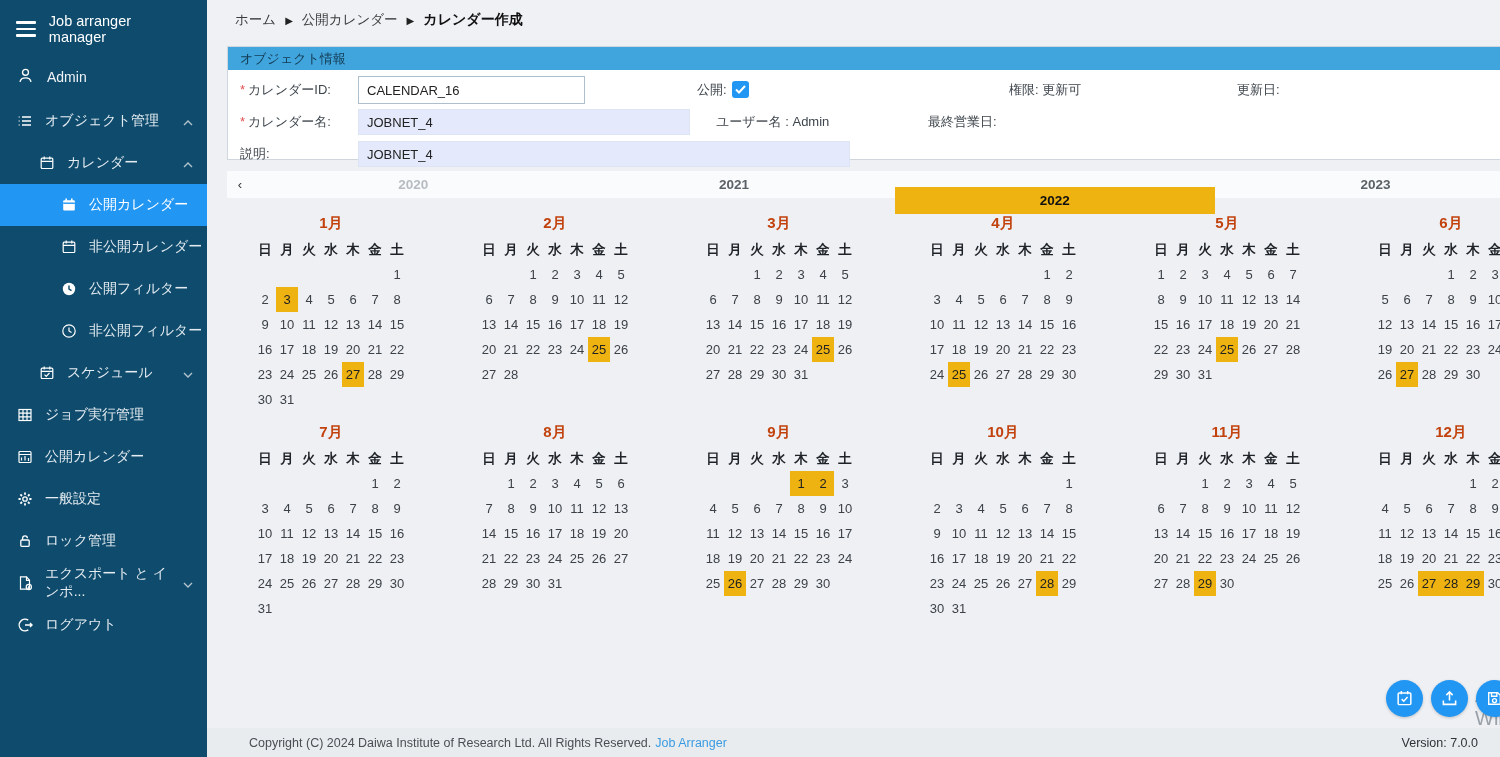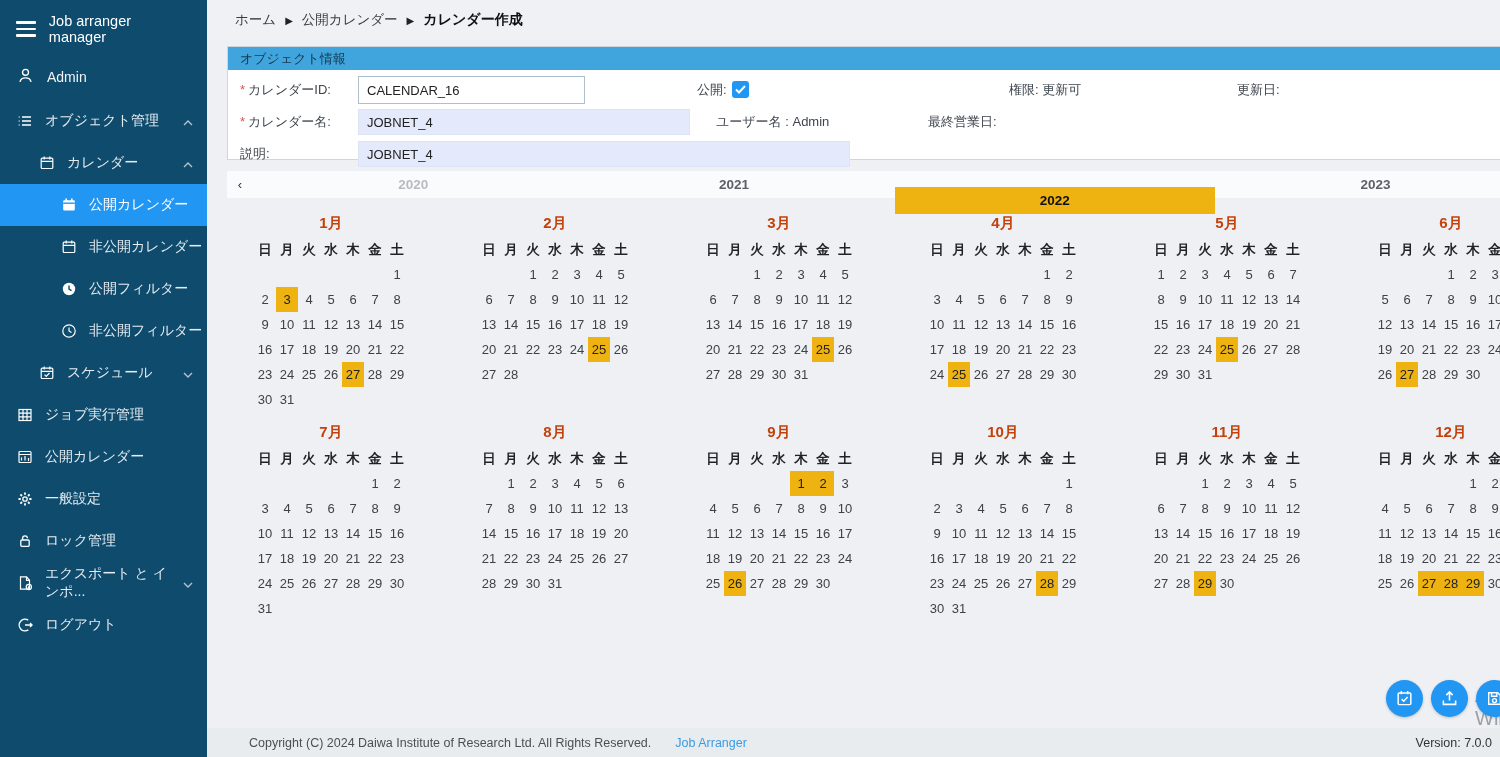--- a/index.html
+++ b/index.html
@@ -63,21 +63,21 @@
   
   .fabs { position:absolute; right:4px; bottom:40px; display:flex; gap:8px; z-index:4; }
   .fab { width:37px; height:37px; border-radius:50%; background:#2196f3; border:none; display:flex; align-items:center; justify-content:center; cursor:pointer; box-shadow:0 1px 3px rgba(0,0,0,.2); }
 
   
   .watermark { position:absolute; left:1268px; top:684px; z-index:2; color:#9aa1a8; pointer-events:none; }
   .watermark .w1 { font-size:20px; }
   .watermark .w2 { font-size:12.5px; margin-top:2px; }
 
   
-  .footer { position:absolute; left:207px; right:0; bottom:0; height:29px; background:#e9ecef; display:flex; align-items:center; padding:0 8px 0 42px; font-size:12.5px; color:#4a4f54; z-index:3;gap:20px; }
+  .footer { position:absolute; left:207px; right:0; bottom:0; height:29px; background:#e9ecef; display:flex; align-items:center; padding:0 22px 0 42px; font-size:12.5px; color:#4a4f54; z-index:3; }
   .footer a { color:#3b9be0; text-decoration:none; margin-left:4px; cursor:pointer; }
   .footer .version { margin-left:auto; color:#2e3338; }
 </style>
 </head>
 <body>
 
 <div class="sidebar">
   <div class="brand">
     <div class="hamburger">
         <span></span>

